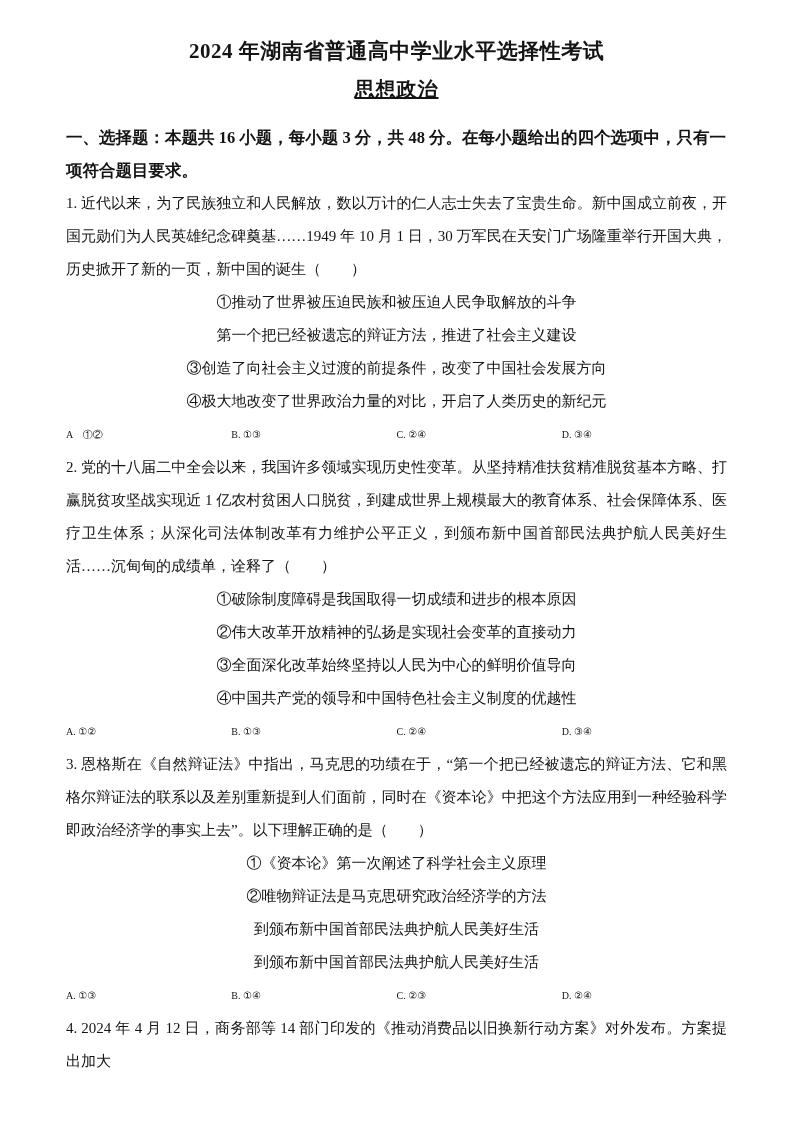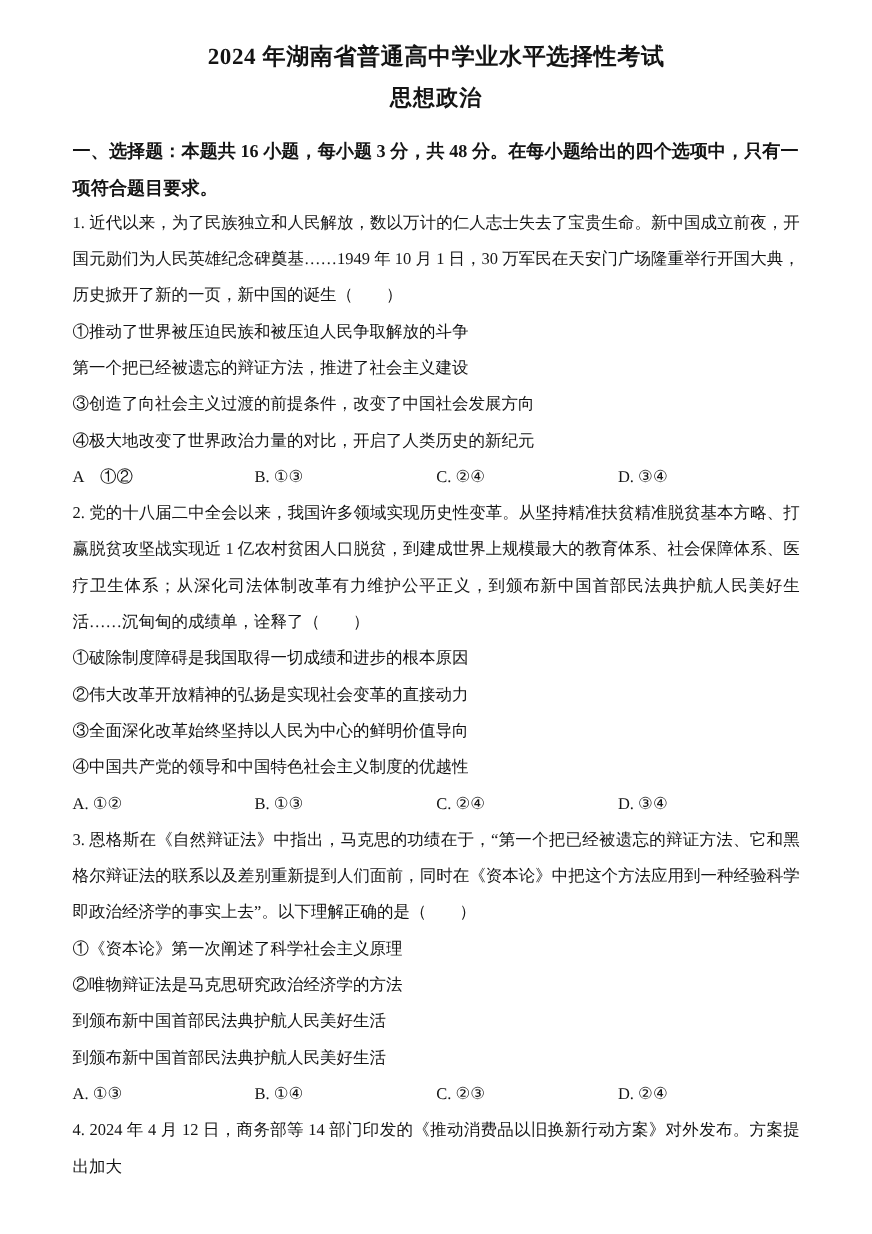--- a/index.html
+++ b/index.html
@@ -26,41 +26,42 @@
     line-height: 30px;
     letter-spacing: 0.5px;
   }
   .doc-subtitle {
     margin: 8px 0 0 0;
     text-align: center;
     font-size: 20px;
     font-weight: bold;
     line-height: 30px;
     letter-spacing: 1px;
+    text-decoration: underline;
   }
   .section-header {
     margin: 17px 1px 0 0;
     font-size: 16.5px;
     font-weight: bold;
     line-height: 33px;
     text-align: justify;
   }
   .question { margin: 0; }
   .para {
     margin: 0;
     font-size: 15px;
     line-height: 33px;
     text-align: justify;
   }
   .item {
-    text-align: left;
+    text-align: center;
   }
   .options {
     display: flex;
-    font-size: 15px;
+    font-size: 10px;
     line-height: 33px;
   }
   .opt {
     flex: 0 0 25%;
     text-align: left;
     white-space: nowrap;
   }
 </style>
 </head>
 <body>

